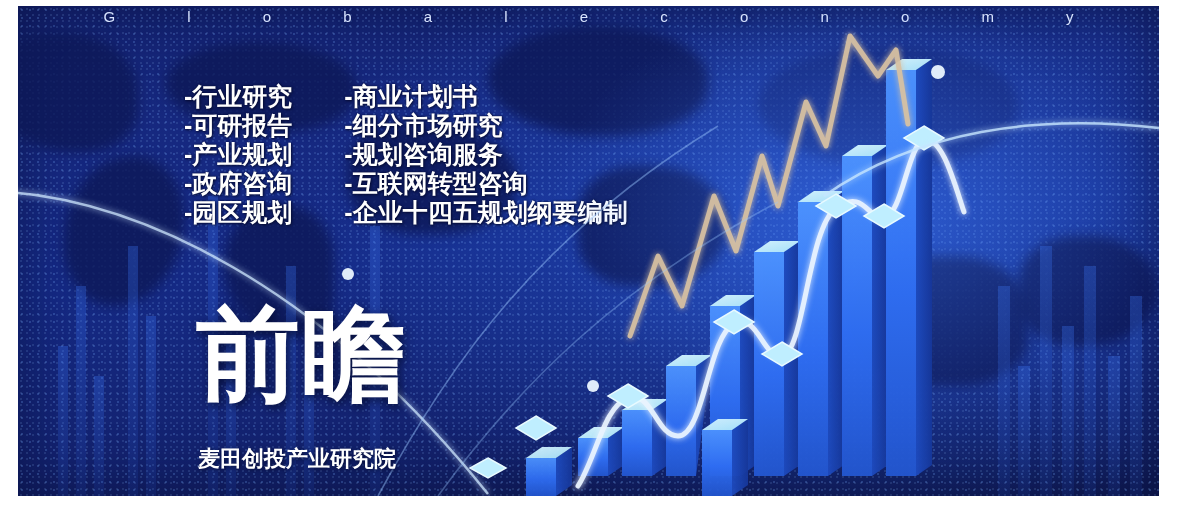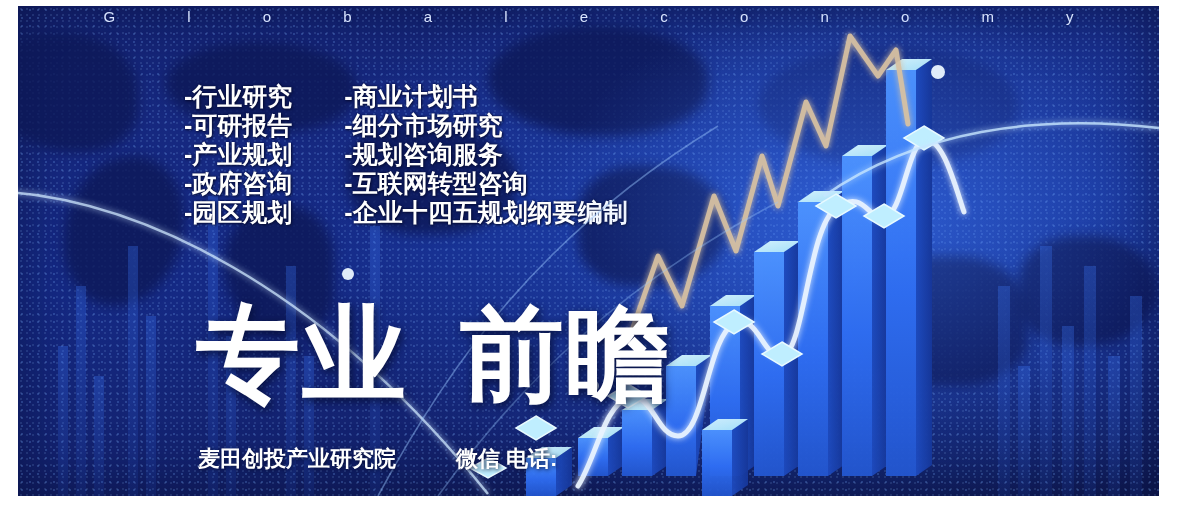--- a/index.html
+++ b/index.html
@@ -332,23 +332,21 @@
       <div class="service-col">
         <div class="service-item">-商业计划书</div>
         <div class="service-item">-细分市场研究</div>
         <div class="service-item">-规划咨询服务</div>
         <div class="service-item">-互联网转型咨询</div>
         <div class="service-item">-企业十四五规划纲要编制</div>
       </div>
     </div>
 
     <div id="headline">
-      <span class="headline-word">专业</span>
       <span class="headline-word">前瞻</span>
     </div>
 
     <div id="contact-row">
       <span id="contact-org" class="contact-item">麦田创投产业研究院</span>
-      <span class="contact-item" style="margin-right:8px;">微信 电话:</span>
     </div>
 
   </div>
 </div>
 
 </body></html>

